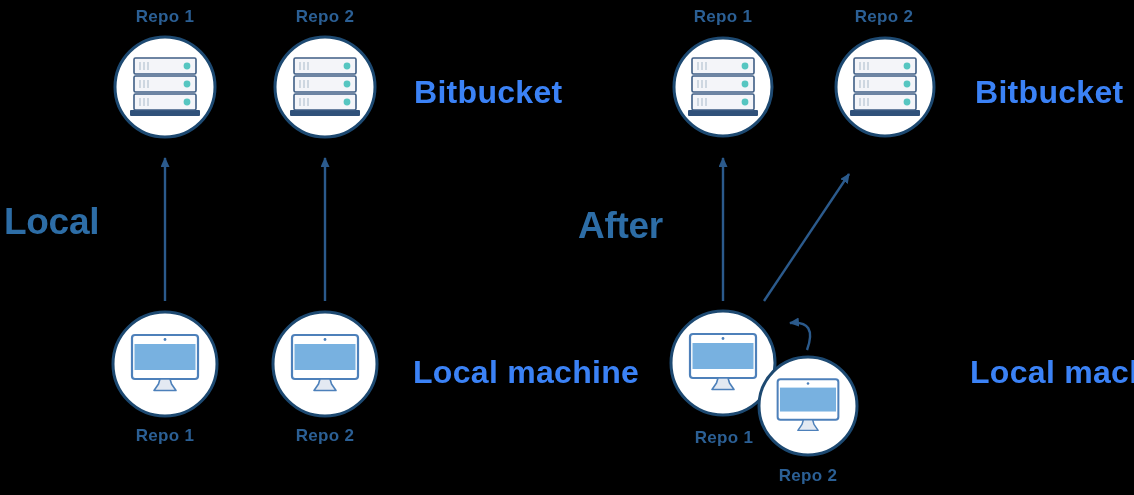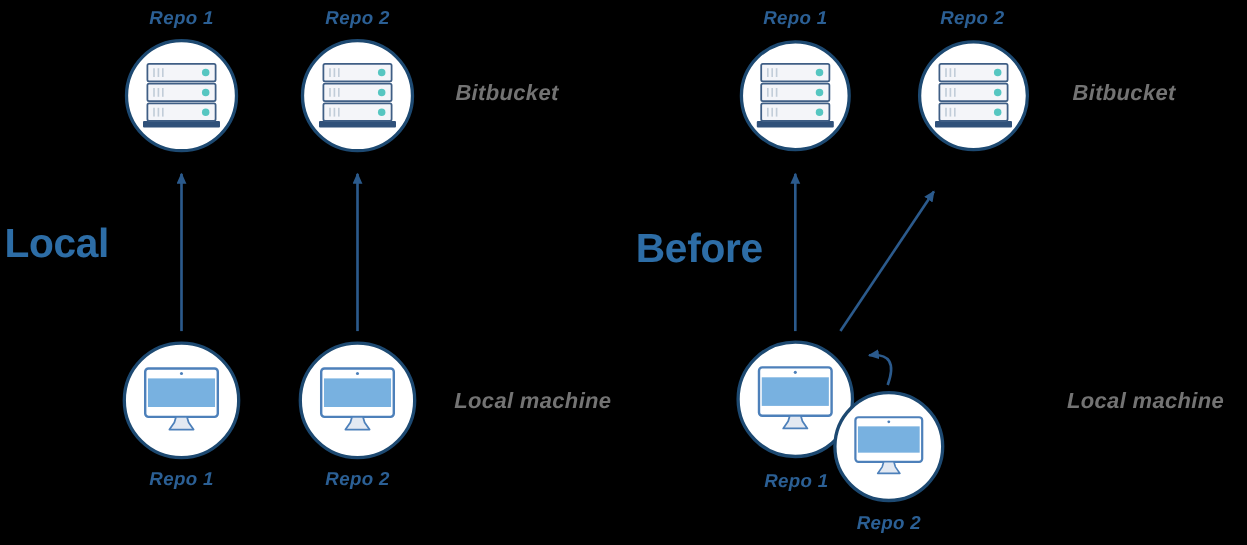--- a/index.html
+++ b/index.html
@@ -24,27 +24,25 @@
     position: absolute;
     white-space: nowrap;
     font-weight: bold;
     line-height: 1.15;
   }
   .repo-label {
     font-size: 17px;
     color: #2b5f94;
     letter-spacing: 0.3px;
     transform: translateX(-50%);
-    font-style: italic;
   }
   .side-label {
-    font-size: 20px;
-    color: #737373;
+    font-size: 32px;
+    color: #3b82f6;
     letter-spacing: 0.3px;
-    font-style: italic;
   }
   .heading {
     font-size: 37px;
     color: #2d6da6;
     letter-spacing: -0.3px;
   }
   .node-circle {
     fill: #ffffff;
     stroke: #1d4971;
     stroke-width: 3;
@@ -143,21 +141,21 @@
   </svg>
 
   <span class="label heading" style="left:4px; top:201px;">Local</span>
   <span class="label side-label" style="left:414px; top:74px;">Bitbucket</span>
   <span class="label side-label" style="left:413px; top:354px;">Local machine</span>
   <span class="label repo-label" style="left:165px; top:7px;">Repo 1</span>
   <span class="label repo-label" style="left:325px; top:7px;">Repo 2</span>
   <span class="label repo-label" style="left:165px; top:426px;">Repo 1</span>
   <span class="label repo-label" style="left:325px; top:426px;">Repo 2</span>
 
-  <span class="label heading" style="left:578px; top:205px;">Before</span>
+  <span class="label heading" style="left:578px; top:205px;">After</span>
   <span class="label side-label" style="left:975px; top:74px;">Bitbucket</span>
   <span class="label side-label" style="left:970px; top:354px;">Local machine</span>
   <span class="label repo-label" style="left:723px; top:7px;">Repo 1</span>
   <span class="label repo-label" style="left:884px; top:7px;">Repo 2</span>
   <span class="label repo-label" style="left:724px; top:428px;">Repo 1</span>
   <span class="label repo-label" style="left:808px; top:466px;">Repo 2</span>
 
 </div>
 
 </body></html>

